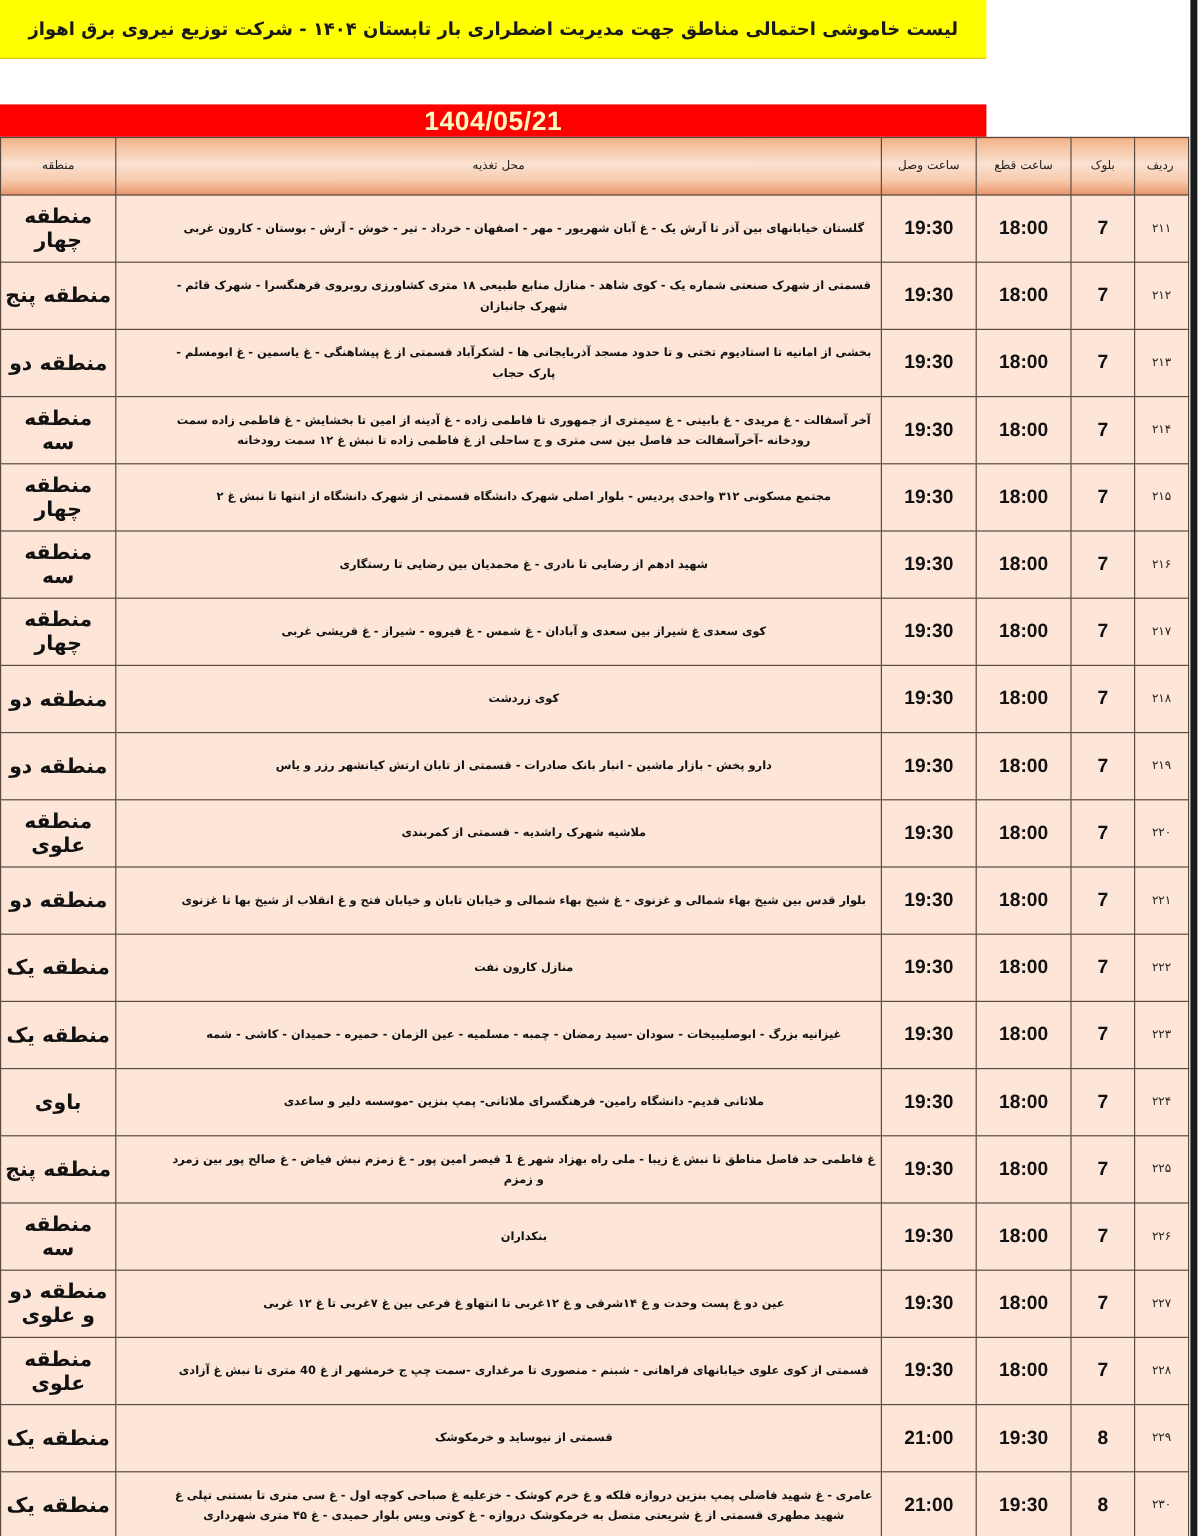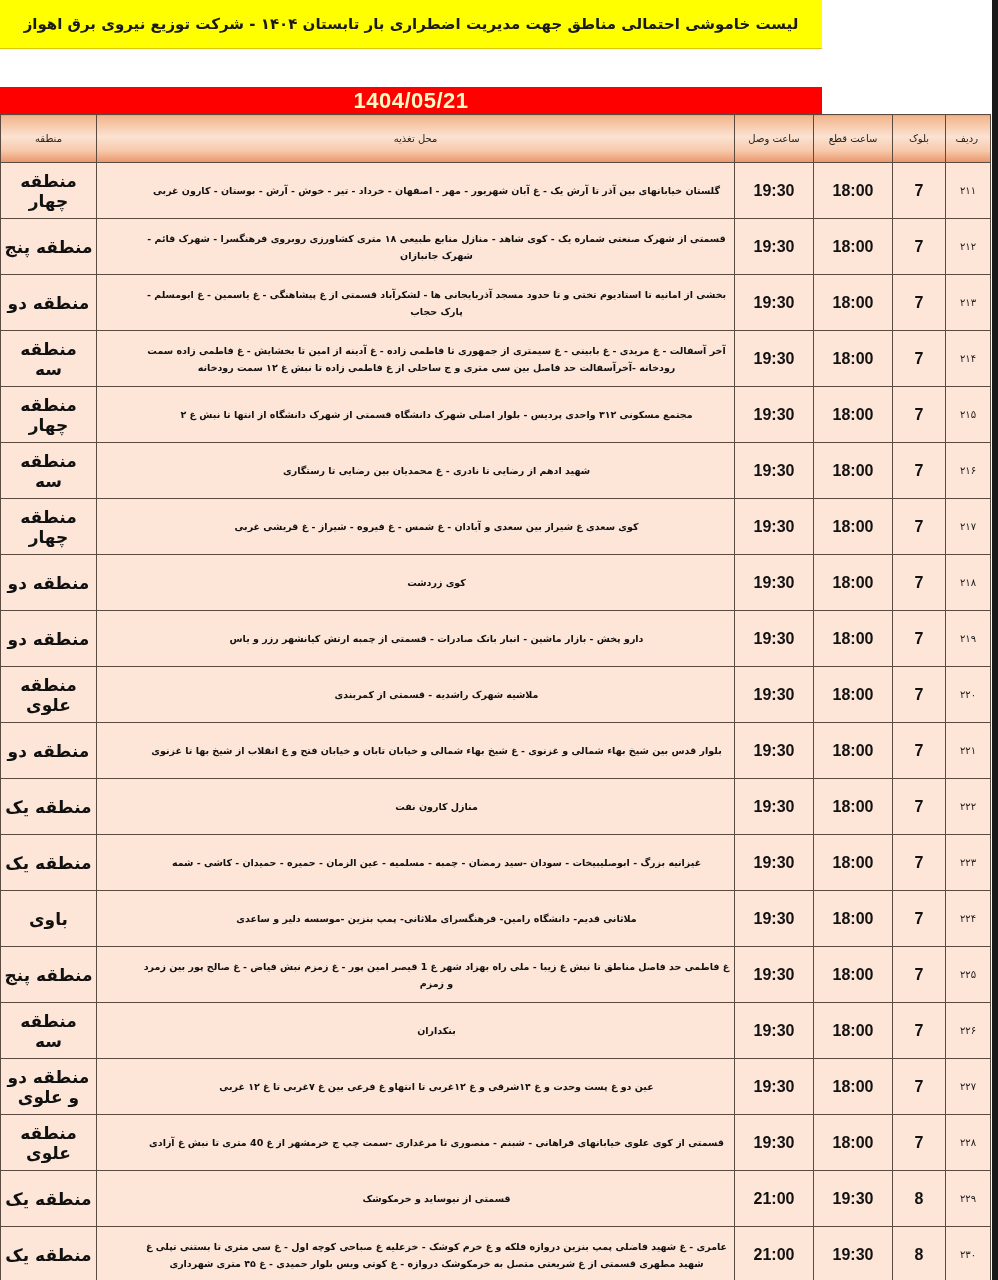--- a/index.html
+++ b/index.html
@@ -195,21 +195,21 @@
     <td class="time">18:00</td>
     <td class="time">19:30</td>
     <td class="location">کوی زردشت</td>
     <td class="region">منطقه دو</td>
   </tr>
         <tr>
     <td class="row-no">۲۱۹</td>
     <td class="block">7</td>
     <td class="time">18:00</td>
     <td class="time">19:30</td>
-    <td class="location">دارو پخش - بازار ماشین - انبار بانک صادرات - قسمتی از چمبه ارتش کیانشهر رزر و یاس</td>
+    <td class="location">دارو پخش - بازار ماشین - انبار بانک صادرات - قسمتی از تابان ارتش کیانشهر رزر و یاس</td>
     <td class="region">منطقه دو</td>
   </tr>
         <tr>
     <td class="row-no">۲۲۰</td>
     <td class="block">7</td>
     <td class="time">18:00</td>
     <td class="time">19:30</td>
     <td class="location">ملاشیه شهرک راشدیه - قسمتی از کمربندی</td>
     <td class="region">منطقه علوی</td>
   </tr>

